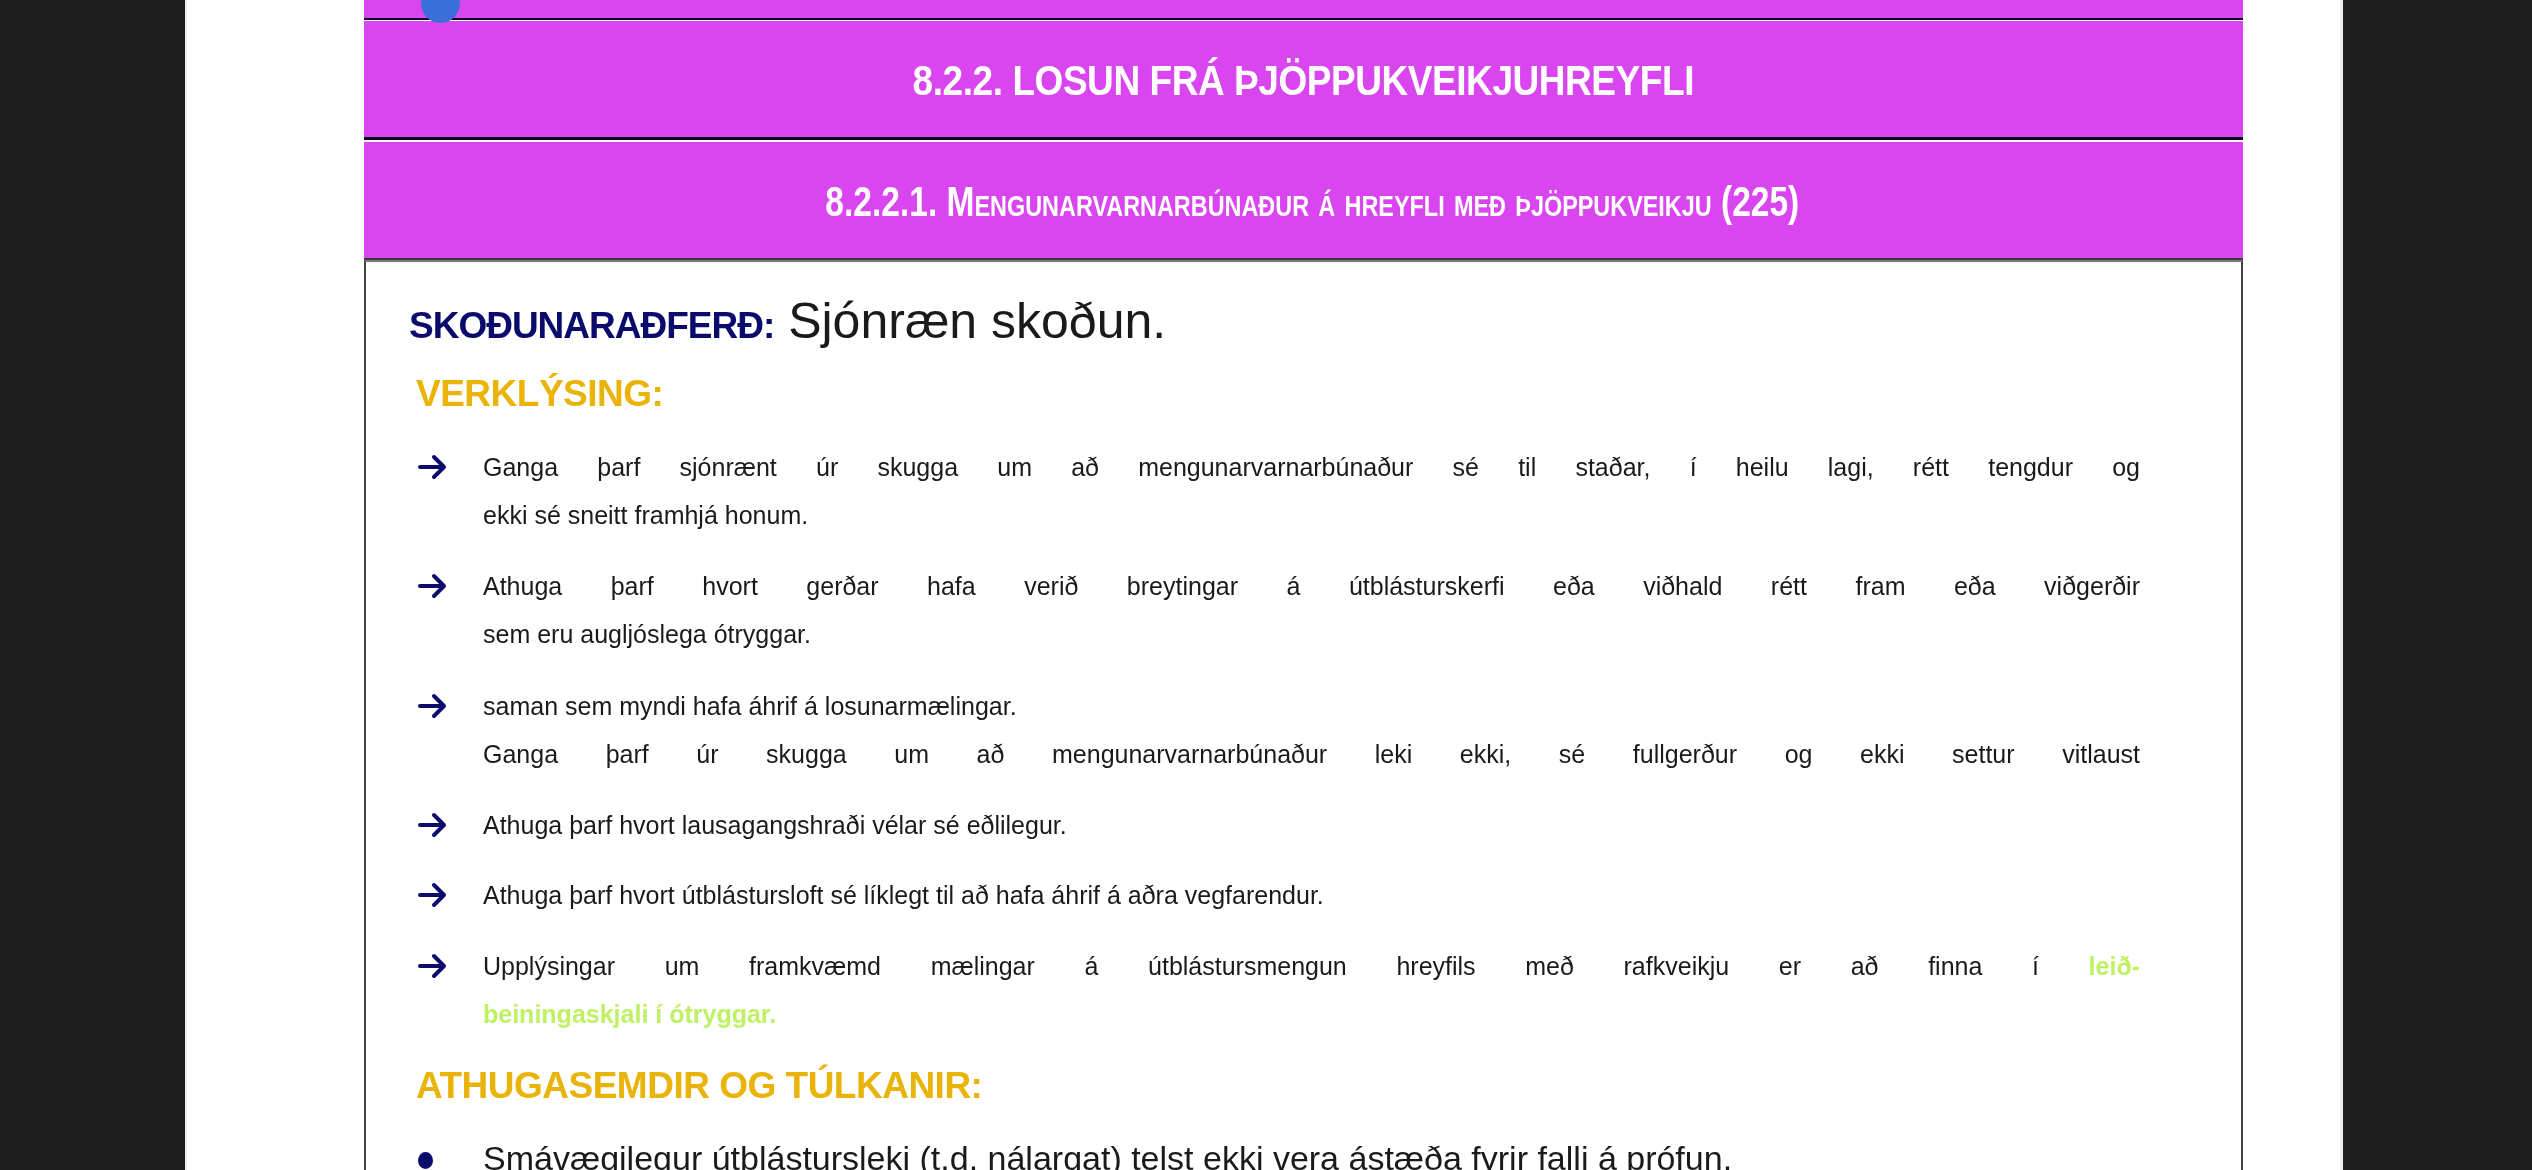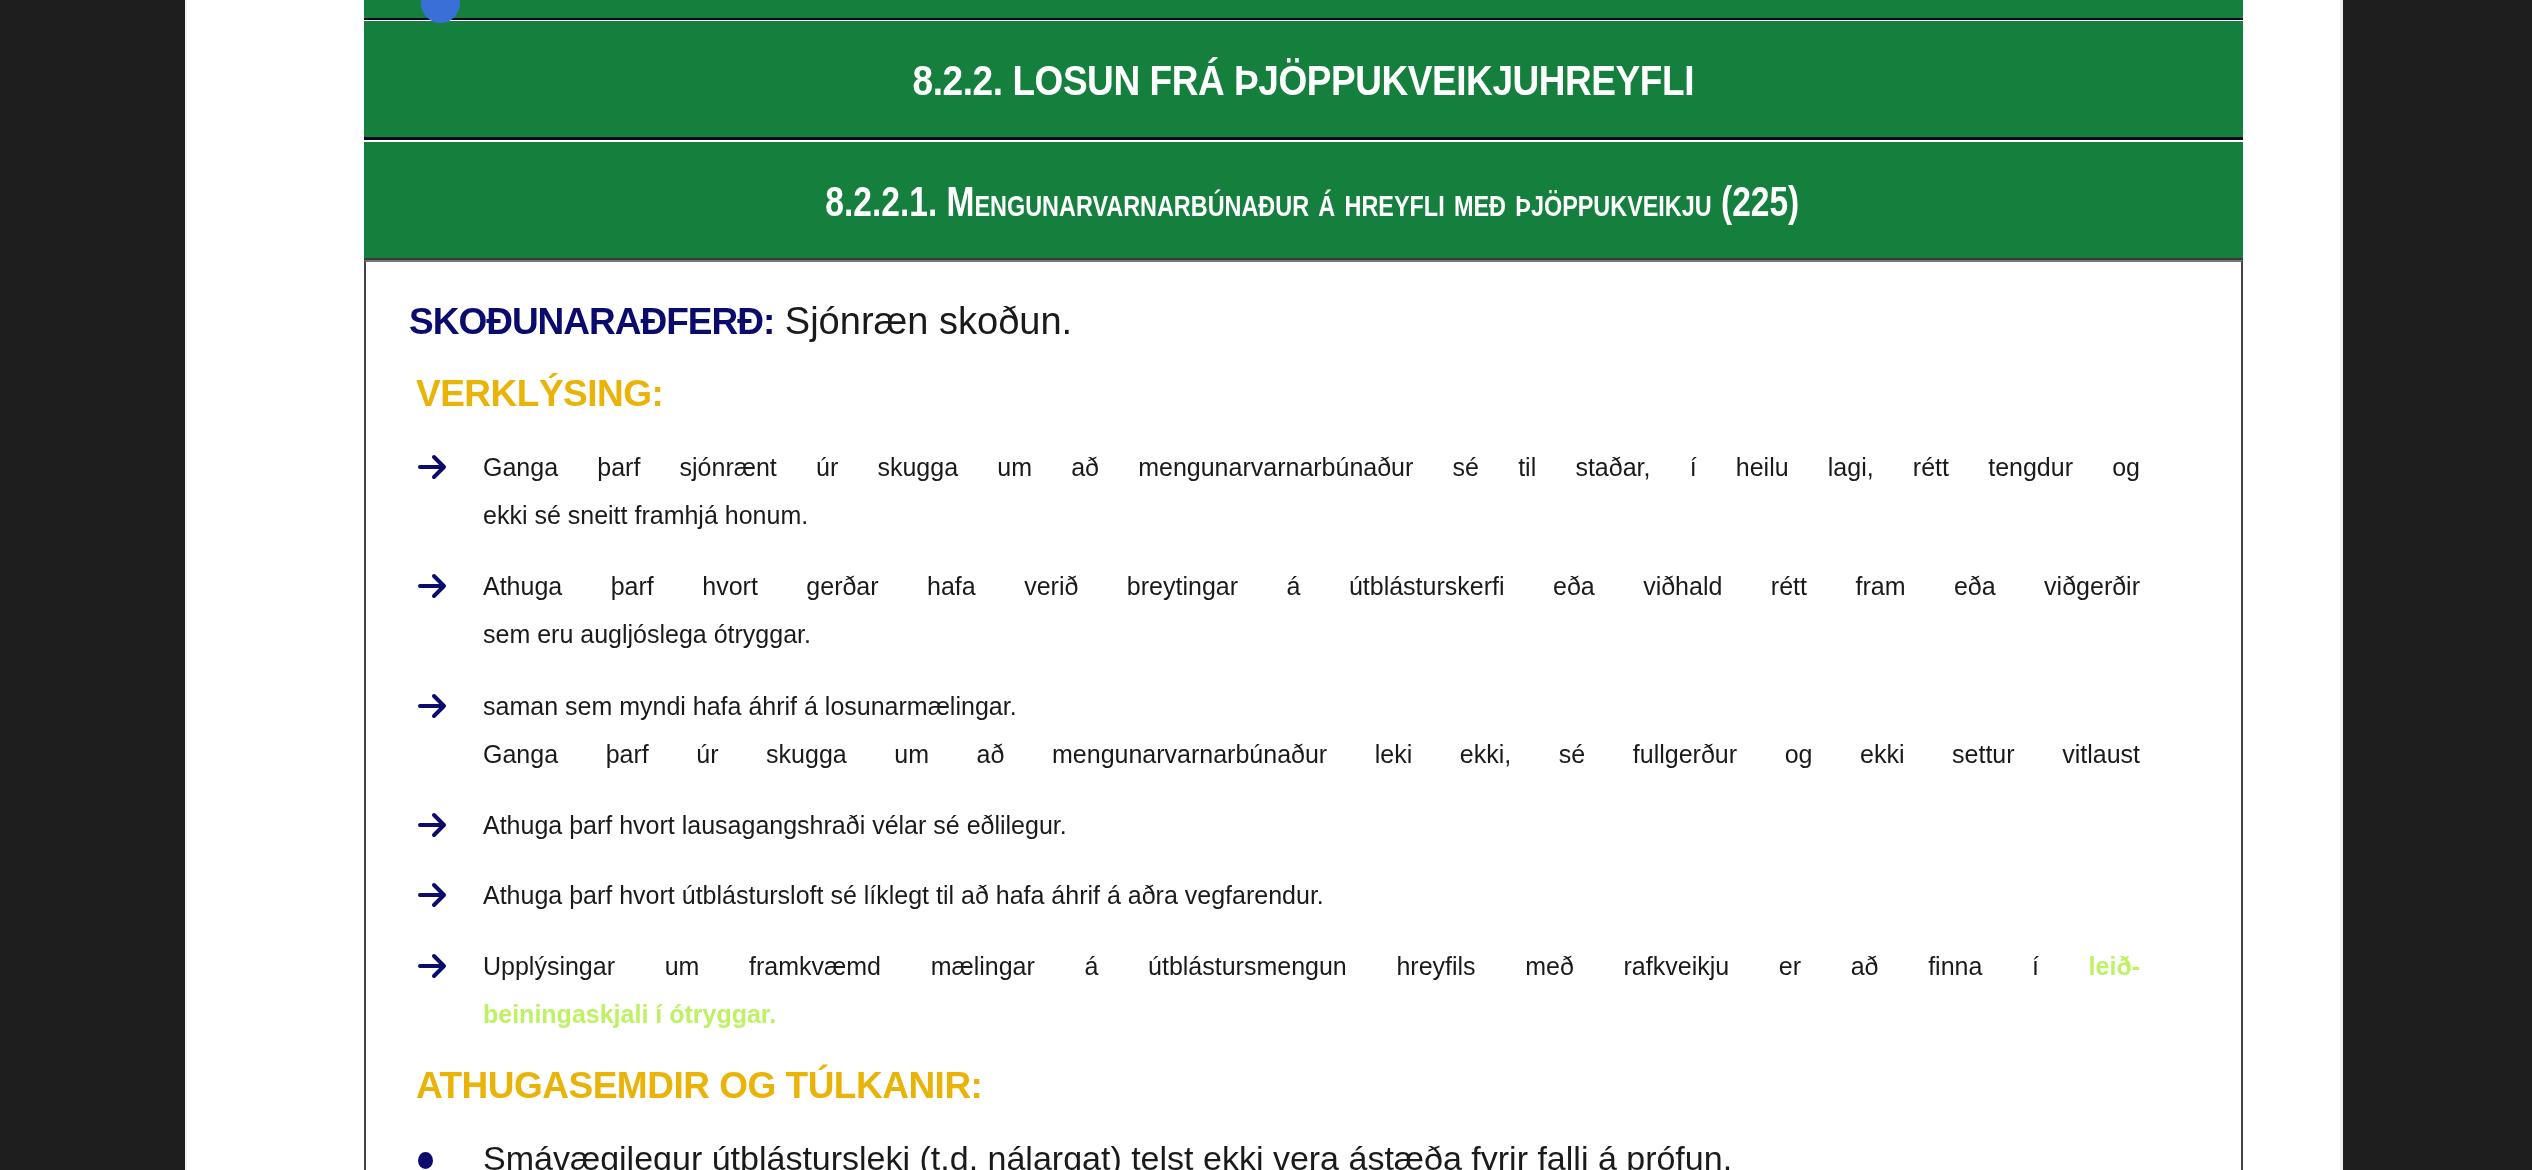--- a/index.html
+++ b/index.html
@@ -32,21 +32,21 @@
     width: 39px;
     height: 40px;
     border-radius: 50%;
     background: #3a6fd8;
     z-index: 3;
   }
   .hdr {
     position: absolute;
     left: 364px;
     width: 1879px;
-    background: #15803d;
+    background: #d946ef;
     color: #ffffff;
     font-weight: bold;
     text-align: center;
     box-sizing: border-box;
     white-space: nowrap;
   }
   .hdr-top-strip {
     top: 0;
     height: 20px;
     border-bottom: 2px solid #050520;
@@ -103,21 +103,21 @@
   .method-row {
     left: 409px;
     top: 297px;
   }
   .method-row .lbl {
     font-size: 37px;
     letter-spacing: -1px;
     margin-top: 14px;
   }
   .method-row .val {
-    font-size: 38px;
+    font-size: 50px;
     margin-top: 6px;
   }
   .sec-head {
     font-size: 37px;
     font-weight: bold;
     color: #eab308;
     letter-spacing: -0.5px;
   }
   .verk {
     left: 416px;

